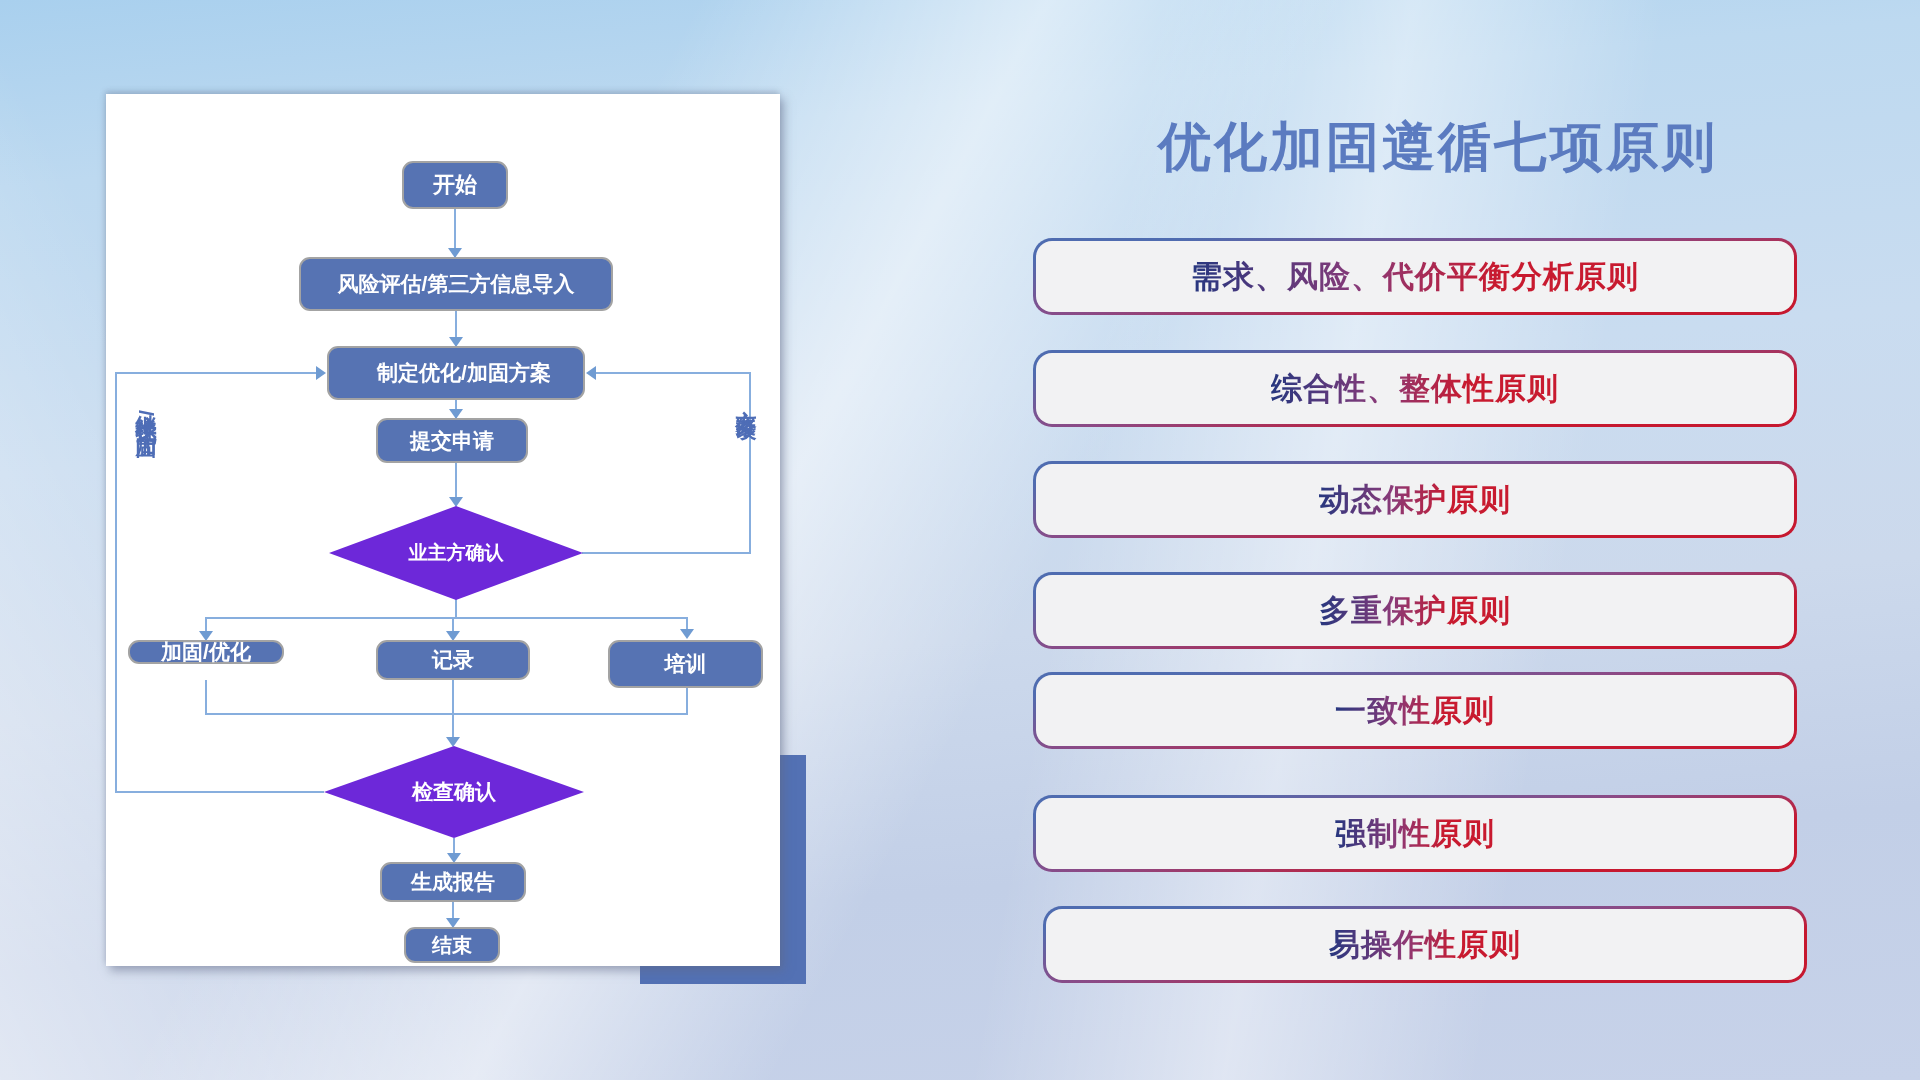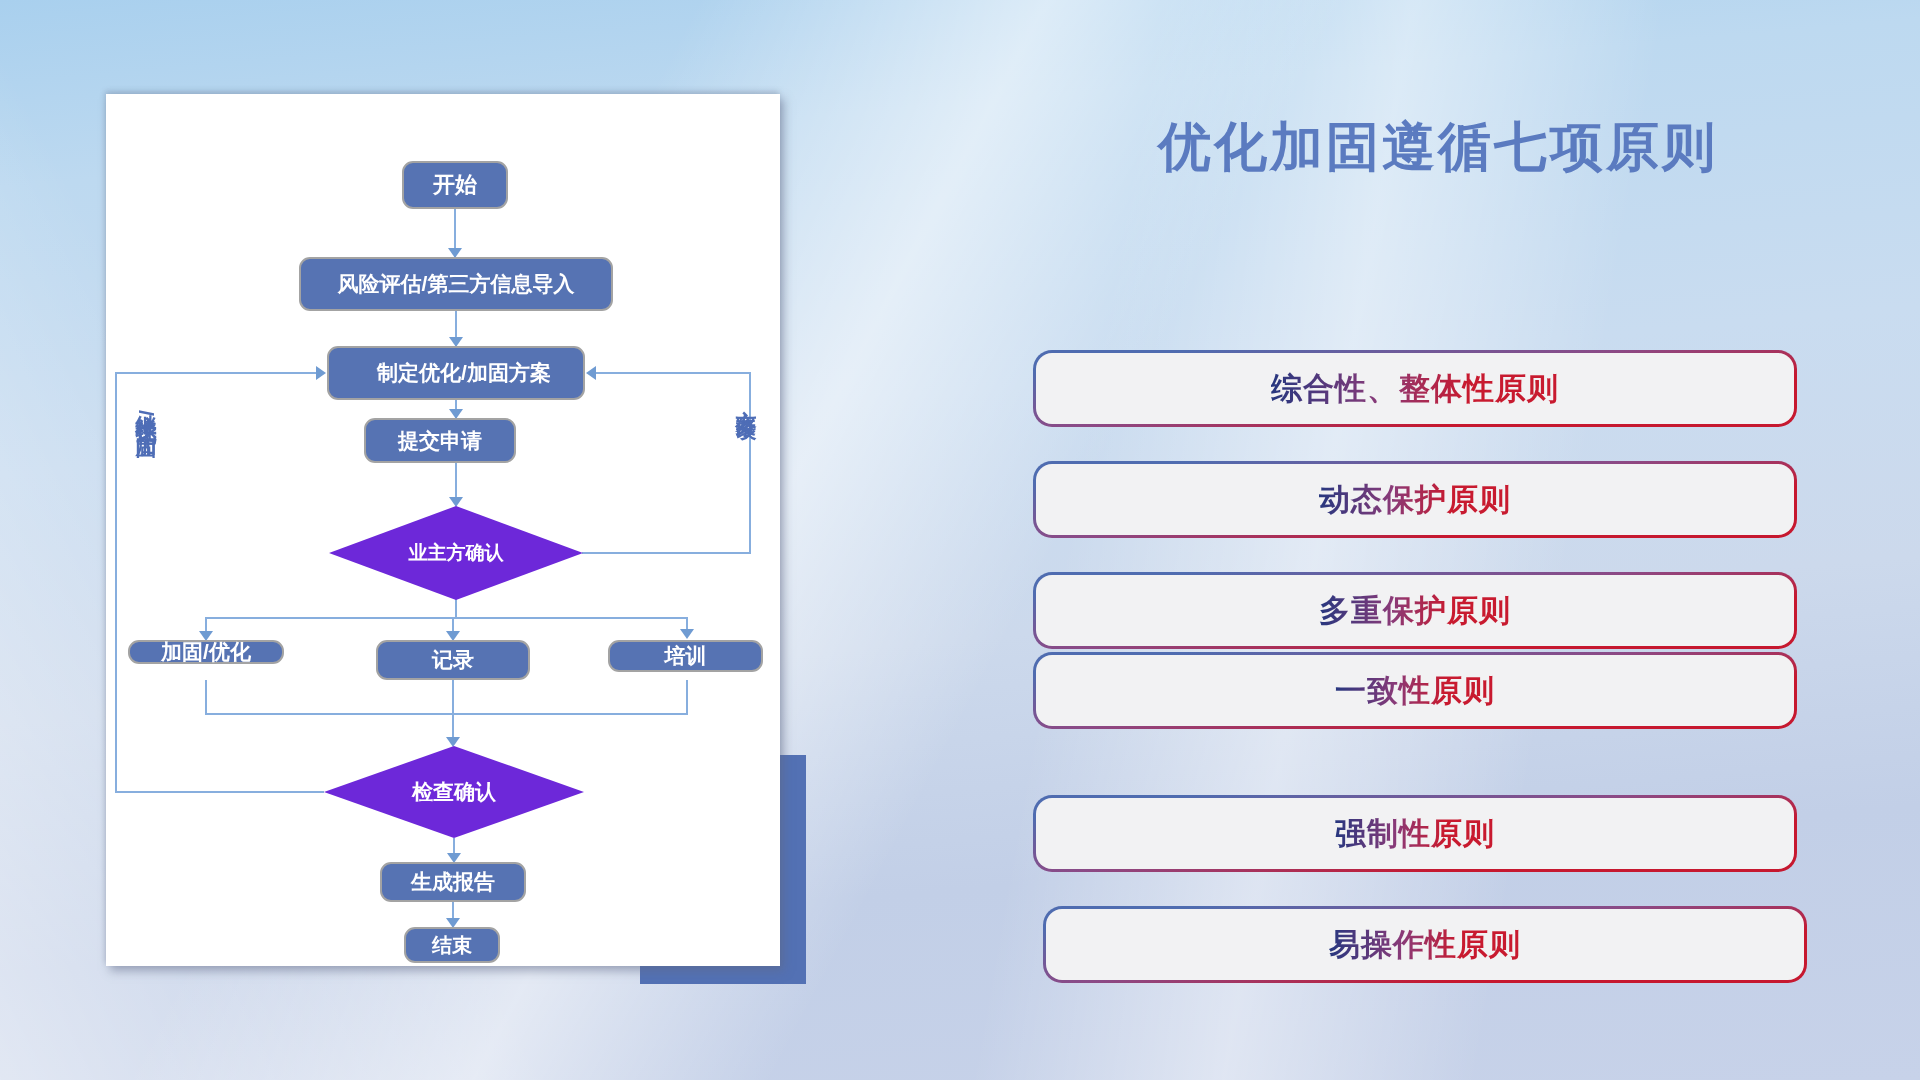--- a/index.html
+++ b/index.html
@@ -105,66 +105,71 @@
 
   <div class="fl node" style="left:402px;top:161px;width:106px;height:48px;font-size:22px;">
     <span>开始</span>
   </div>
   <div class="fl node" style="left:299px;top:257px;width:314px;height:54px;font-size:21px;">
     <span>风险评估/第三方信息导入</span>
   </div>
   <div class="fl node" style="left:327px;top:346px;width:258px;height:54px;font-size:21px;padding-left:16px;">
     <span>制定优化/加固方案</span>
   </div>
-  <div class="fl node" style="left:364px;top:418px;width:152px;height:45px;font-size:21px;">
+  <div class="fl node" style="left:376px;top:418px;width:152px;height:45px;font-size:21px;">
     <span>提交申请</span>
   </div>
   <div class="fl diamond" style="left:329px;top:506px;width:254px;height:94px;font-size:19px;">
     <span>业主方确认</span>
   </div>
   <div class="fl node" style="left:128px;top:640px;width:156px;height:24px;font-size:21px;">
     <span>加固/优化</span>
   </div>
   <div class="fl node" style="left:376px;top:640px;width:154px;height:40px;font-size:21px;">
     <span>记录</span>
   </div>
-  <div class="fl node" style="left:608px;top:640px;width:155px;height:32px;font-size:21px;">
+  <div class="fl node" style="left:608px;top:640px;width:155px;height:48px;font-size:21px;">
     <span>培训</span>
   </div>
   <div class="fl diamond" style="left:324px;top:746px;width:260px;height:92px;font-size:21px;">
     <span>检查确认</span>
   </div>
   <div class="fl node" style="left:380px;top:862px;width:146px;height:40px;font-size:21px;">
     <span>生成报告</span>
   </div>
   <div class="fl node" style="left:404px;top:927px;width:96px;height:36px;font-size:20px;">
     <span>结束</span>
   </div>
 
   <div class="fl vlabel" style="left:136px;top:398px;">继续优化/加固</div>
   <div class="fl vlabel" style="left:736px;top:393px;">方案修改</div>
 
   <div class="panel-title">优化加固遵循七项原则</div>
 
+  <div class="pbox" style="top:238px;">
+    <div class="pbox-inner">
+      <span class="ptext">需求、风险、代价平衡分析原则</span>
+    </div>
+  </div>
   <div class="pbox" style="top:350px;">
     <div class="pbox-inner">
       <span class="ptext">综合性、整体性原则</span>
     </div>
   </div>
   <div class="pbox" style="top:461px;">
     <div class="pbox-inner">
       <span class="ptext">动态保护原则</span>
     </div>
   </div>
   <div class="pbox" style="top:572px;">
     <div class="pbox-inner">
       <span class="ptext">多重保护原则</span>
     </div>
   </div>
-  <div class="pbox" style="top:652px;">
+  <div class="pbox" style="top:672px;">
     <div class="pbox-inner">
       <span class="ptext">一致性原则</span>
     </div>
   </div>
   <div class="pbox" style="top:795px;">
     <div class="pbox-inner">
       <span class="ptext">强制性原则</span>
     </div>
   </div>
   <div class="pbox" style="top:906px;margin-left:10px;">

